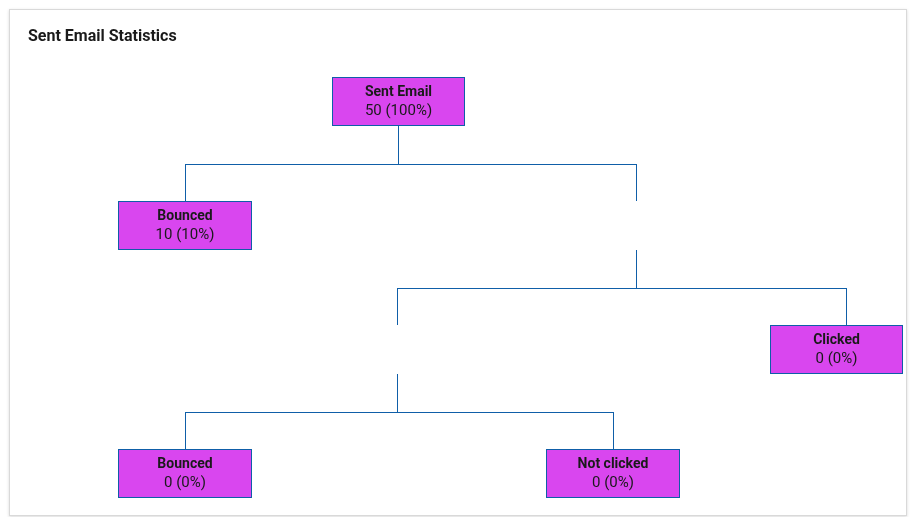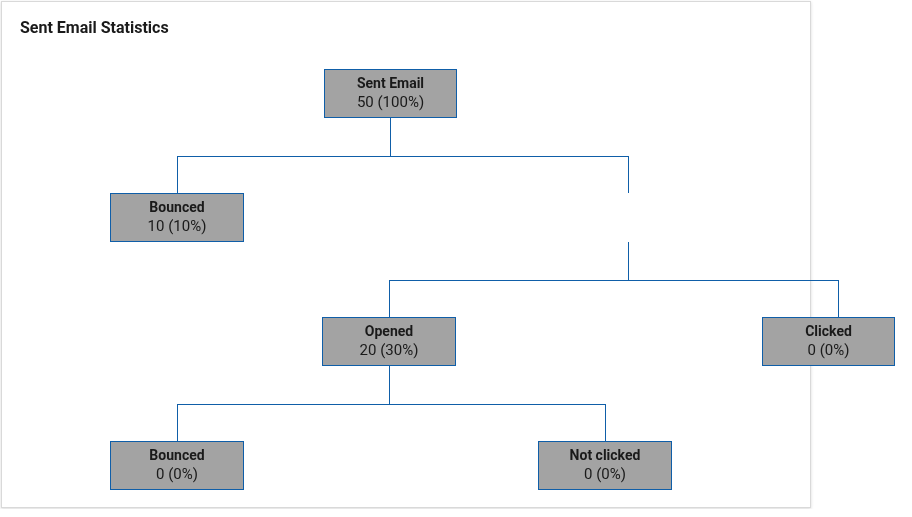--- a/index.html
+++ b/index.html
@@ -1,18 +1,18 @@
 <!DOCTYPE html>
 <html><head>
 <meta charset="utf-8">
 <style>
   html,body{margin:0;padding:0;background:#fff;font-family:-apple-system,BlinkMacSystemFont,"Segoe UI",Roboto,"Helvetica Neue",Arial,sans-serif;color:#1a1a1a}
-  .panel{position:relative;box-sizing:border-box;width:810px;height:507px;margin:1px;border:1px solid #d9d9d9;box-shadow:0 1px 3px rgba(0,0,0,0.15)}
+  .panel{position:relative;box-sizing:border-box;width:898px;height:507px;margin:9px;border:1px solid #d9d9d9;box-shadow:0 1px 3px rgba(0,0,0,0.15)}
   .title{position:absolute;left:18px;top:16px;font-size:16px;font-weight:700;color:#1a1a1a}
-  .node{position:absolute;box-sizing:border-box;border:1px solid #0f5ea8;background:#a3a3a3;display:flex;flex-direction:column;align-items:center;justify-content:center;padding:6px 4px;text-align:center}
+  .node{position:absolute;box-sizing:border-box;border:1px solid #0f5ea8;background:#d946ef;display:flex;flex-direction:column;align-items:center;justify-content:center;padding:6px 4px;text-align:center}
   .node .label{font-size:14px;font-weight:700;color:#1a1a1a;line-height:1.3}
   .node .value{font-size:15px;font-weight:400;color:#1a1a1a;line-height:1.3;margin-top:1px}
   svg.connectors{position:absolute;left:0;top:0;width:902px;height:507px;pointer-events:none}
 </style>
 </head>
 <body>
 
 <div class="panel">
   <div class="title">Sent Email Statistics</div>
 
@@ -40,24 +40,20 @@
     <span class="label">Sent Email</span>
     <span class="value">50 (100%)</span>
   </div>
 
   <div class="node" style="left:108px;top:191px;width:134px;height:49px">
     <span class="label">Bounced</span>
     <span class="value">10 (10%)</span>
   </div>
 
 
-  <div class="node" style="left:320px;top:315px;width:134px;height:49px">
-    <span class="label">Opened</span>
-    <span class="value">20 (30%)</span>
-  </div>
 
   <div class="node" style="left:760px;top:315px;width:133px;height:49px">
     <span class="label">Clicked</span>
     <span class="value">0 (0%)</span>
   </div>
 
   <div class="node" style="left:108px;top:439px;width:134px;height:49px">
     <span class="label">Bounced</span>
     <span class="value">0 (0%)</span>
   </div>

